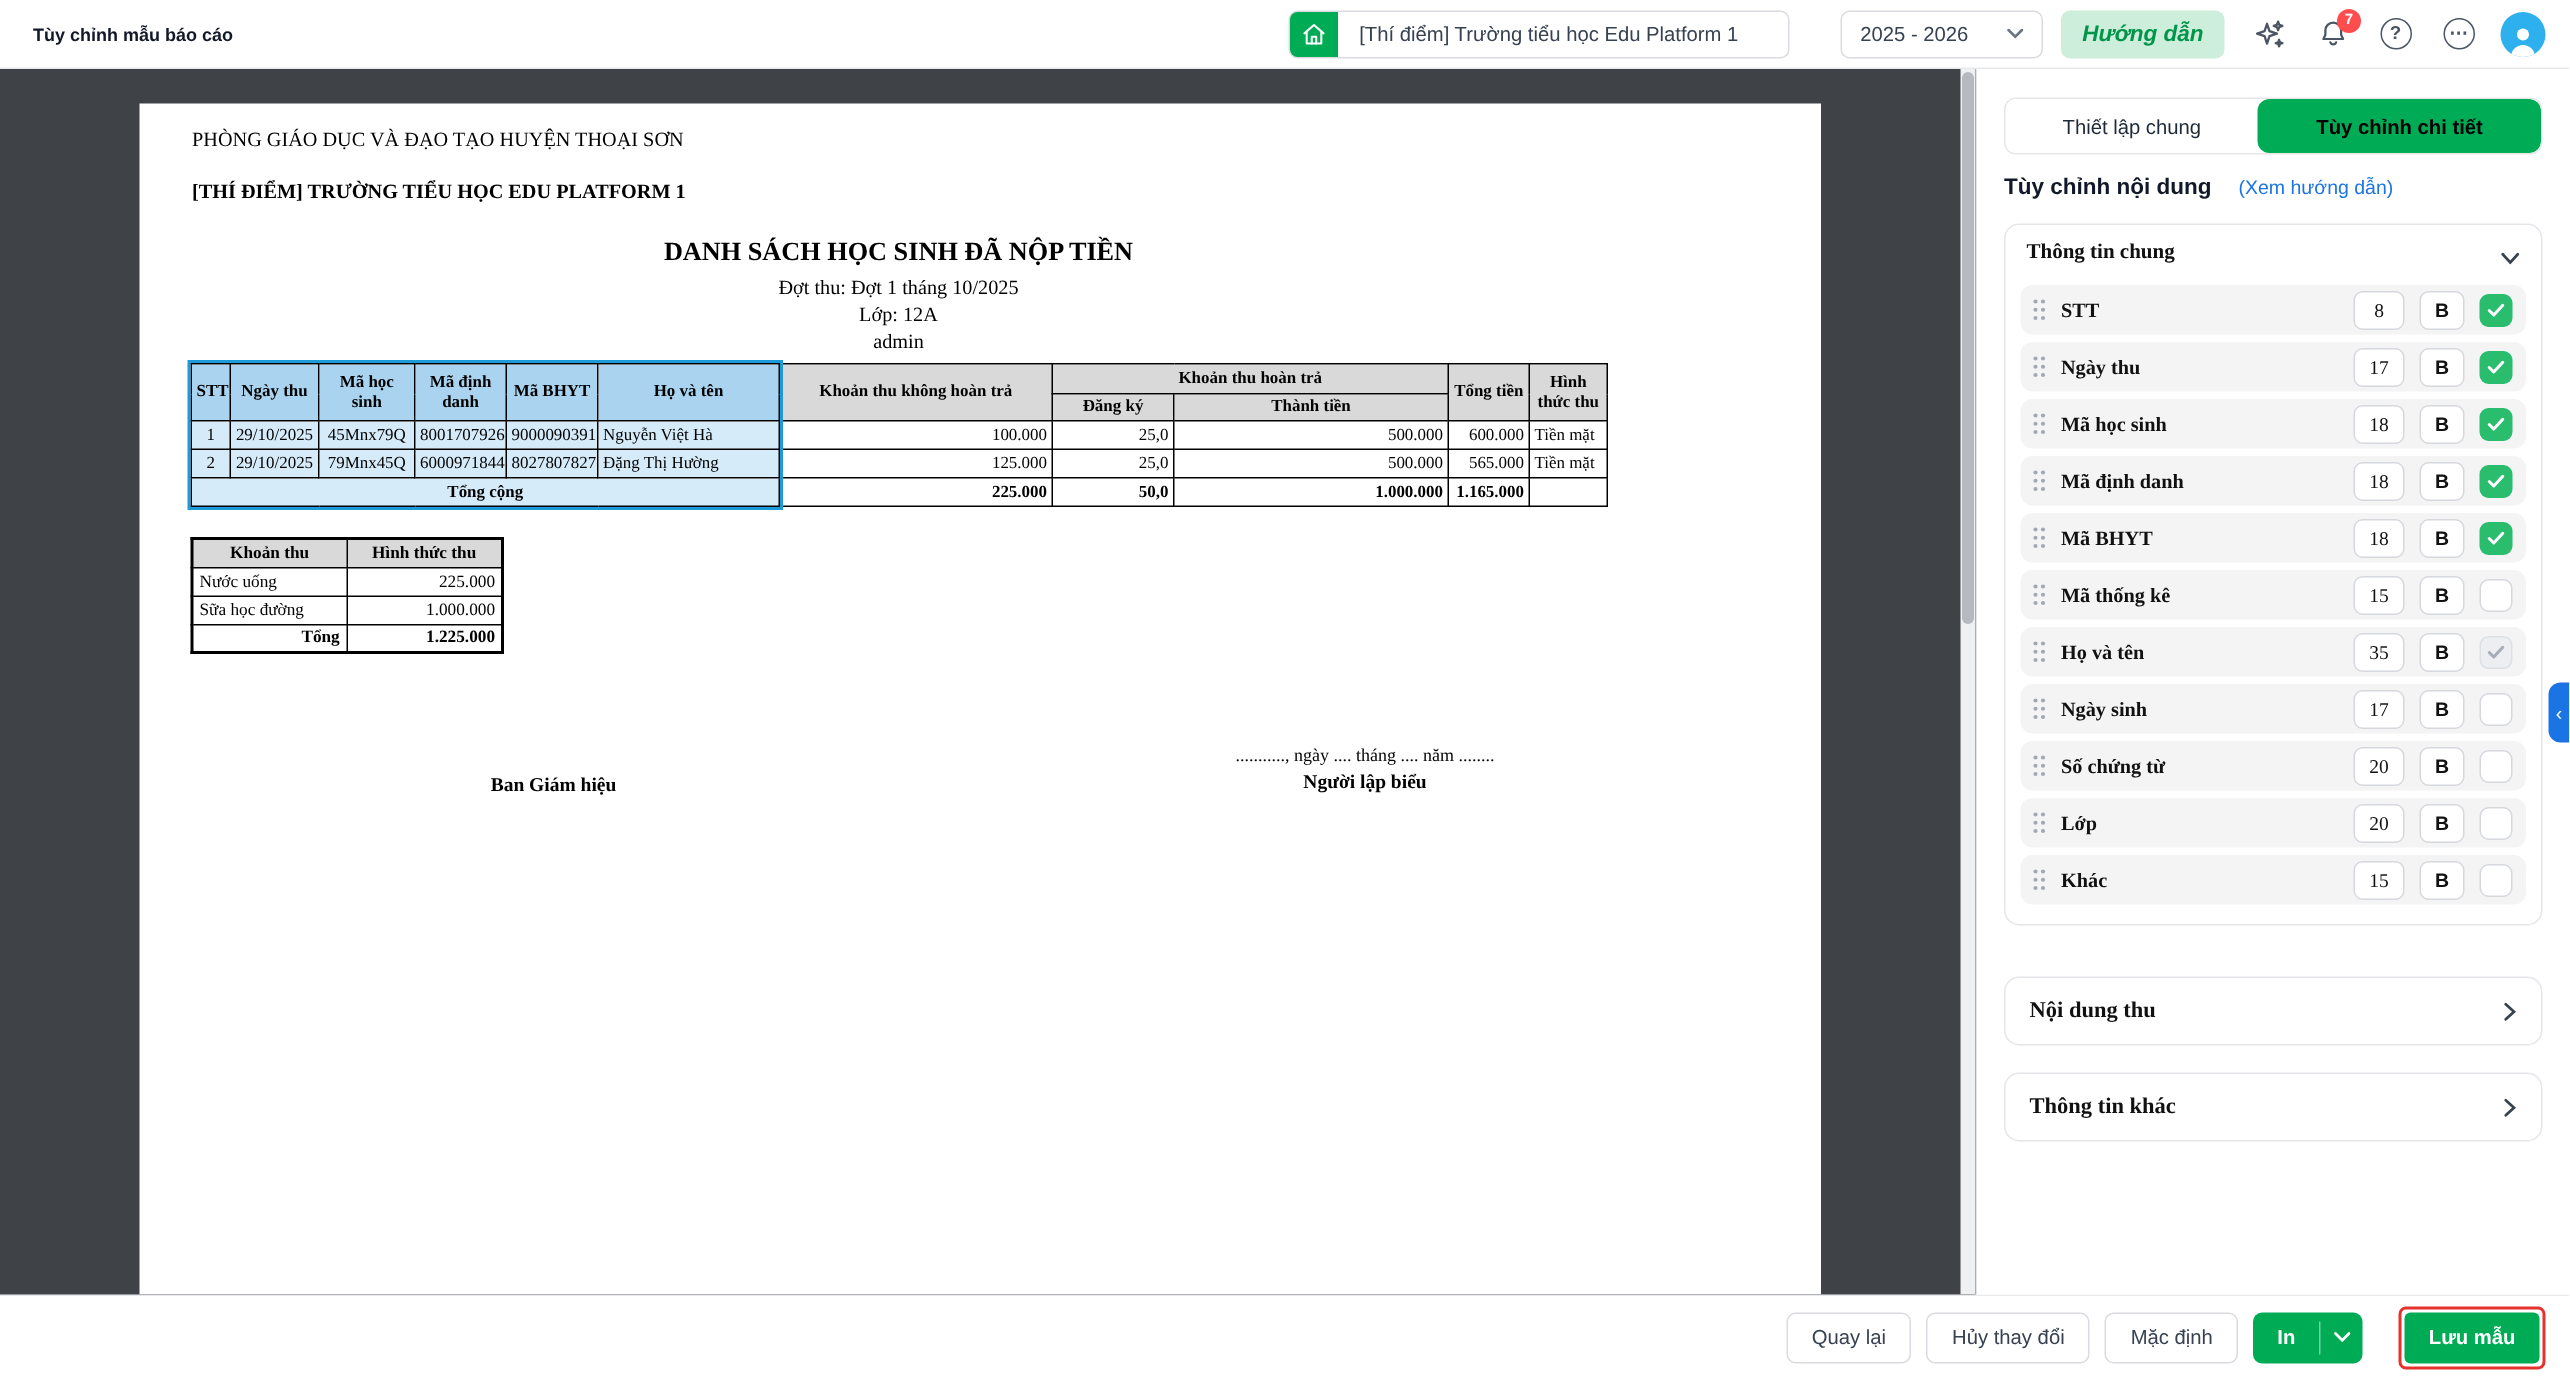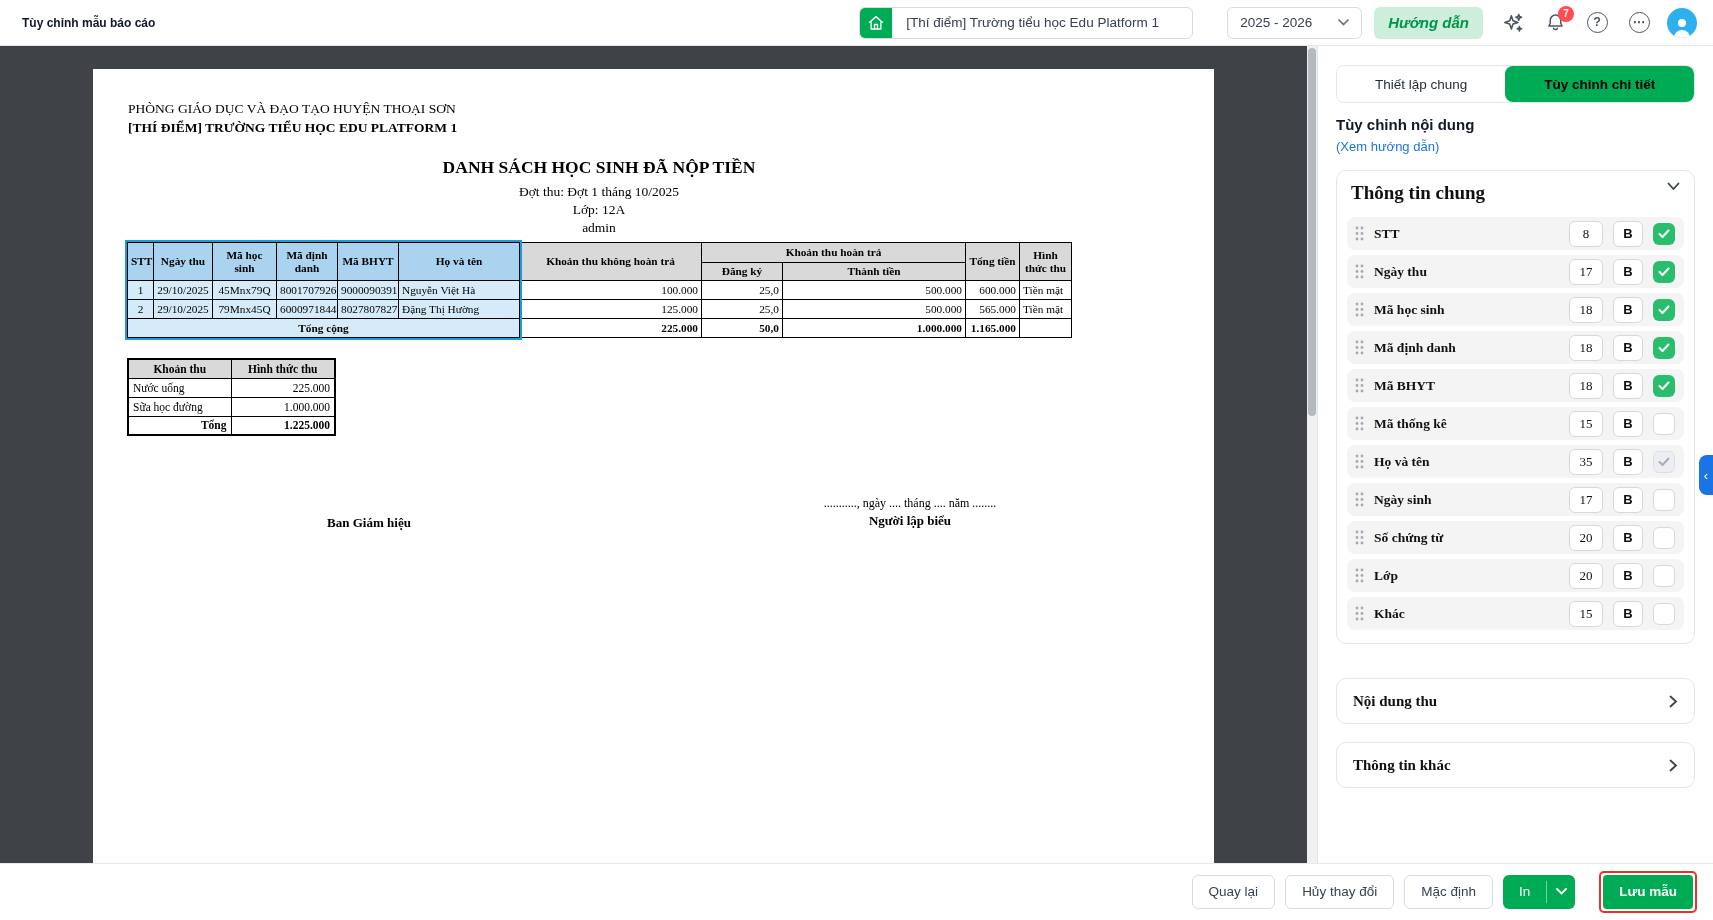--- a/index.html
+++ b/index.html
@@ -38,21 +38,21 @@
   .main { display:flex; height:817px; }
   .canvas { position:relative; flex:1; background:var(--canvas); overflow:hidden; }
   .canvas-scrollbar { position:absolute; top:0; right:0; width:10px; height:100%; background:#eef0f2; }
   .canvas-scrollbar .thumb { position:absolute; top:2px; left:1px; width:8px; height:45%;
                              background:#b6bac0; border-radius:4px; }
 
   
   .page { position:absolute; left:93px; top:23px; width:1121px; height:794px; background:#fff;
           font-family:"Liberation Serif","DejaVu Serif",serif; color:#000; }
   .doc { position:absolute; left:34px; top:0; width:944px; }
-  .doc-dept   { position:absolute; top:32px;  left:1px; font-size:13.5px; white-space:nowrap; }
+  .doc-dept   { position:absolute; top:16px;  left:1px; font-size:13.5px; white-space:nowrap; }
   .doc-school { position:absolute; top:51px;  left:1px; font-size:13.5px; font-weight:bold; white-space:nowrap; }
   .doc-title  { position:absolute; top:88px;  left:0; width:100%; text-align:center;
                 font-size:17.5px; font-weight:bold; }
   .doc-period { position:absolute; top:115px; left:0; width:100%; text-align:center; font-size:13.5px; }
   .doc-class  { position:absolute; top:133px; left:0; width:100%; text-align:center; font-size:13.5px; }
   .doc-admin  { position:absolute; top:151px; left:0; width:100%; text-align:center; font-size:13.5px; }
 
   .table-wrap { position:absolute; top:173px; left:0; }
   table.report { border-collapse:collapse; table-layout:fixed; width:944px; }
   table.report th, table.report td { border:1px solid #000; font-size:11.3px; line-height:1.15;
@@ -78,26 +78,26 @@
                font-size:13px; font-weight:bold; }
   .sig-right { position:absolute; top:427px; left:583px; width:400px; text-align:center; font-size:12px; }
   .sig-right .maker { font-size:13px; font-weight:bold; margin-top:2px; }
 
   
   .sidebar { width:396px; background:#fff; border-left:1px solid #e2e4e8; padding:19px 18px 0 18px; }
   .tabs { display:flex; height:38px; border:1px solid #e4e6ea; border-radius:8px; overflow:hidden; }
   .tab { flex:1; display:flex; align-items:center; justify-content:center; font-size:13.5px;
          background:#fff; color:#1f2937; border:none; cursor:pointer; }
   .tab.active { flex:1.12; background:var(--accent); color:#000000; font-weight:bold; border-radius:8px; }
-  .content-heading { margin-top:13px; display:flex; align-items:baseline; gap:6px;flex-direction:column; }
+  .content-heading { margin-top:13px; display:flex; align-items:baseline; gap:18px; }
   .content-heading .h { font-size:15px; font-weight:bold; color:#111827; }
   .content-heading .link { font-size:13px; color:var(--link); cursor:pointer; text-decoration:none; }
   .card { margin-top:16px; border:1px solid #e4e6ea; border-radius:10px; background:#fff; }
-  .card-header { display:flex; align-items:flex-start; justify-content:space-between; padding:11px 14px;
-                 font-family:"Liberation Serif","DejaVu Serif",serif; font-size:19px; font-weight:bold;
+  .card-header { display:flex; align-items:flex-end; justify-content:space-between; padding:11px 14px;
+                 font-family:"Liberation Serif","DejaVu Serif",serif; font-size:14px; font-weight:bold;
                  color:#111; cursor:pointer; }
   .fields { padding:2px 10px 8px 10px; }
   .field-row { display:flex; align-items:center; gap:10px; height:33px; margin-bottom:5px;
                background:#f4f4f5; border-radius:8px; padding:0 9px 0 8px; }
   .drag-handle { display:flex; cursor:grab; }
   .field-label { flex:1; font-family:"Liberation Serif","DejaVu Serif",serif; font-size:13.5px;
                  font-weight:bold; color:#111; }
   .width-input { width:34px; height:26px; border:1px solid #d5d8dd; border-radius:6px; text-align:center;
                  font-family:"Liberation Serif","DejaVu Serif",serif; font-size:13px; color:#111; background:#fff; }
   .b-btn { width:30px; height:26px; background:#fff; border:1px solid #d5d8dd; border-radius:6px;
@@ -119,21 +119,21 @@
                      z-index:6; border:none; }
 
   
   .footer { height:56px; display:flex; align-items:center; justify-content:flex-end; gap:10px;
             padding-right:16px; background:#fff; border-top:1px solid #e8e9ec; }
   .btn-plain { height:34px; padding:0 16px; background:#fff; border:1px solid #d9dbe0; border-radius:6px;
                font-size:13.5px; color:#374151; cursor:pointer; }
   .btn-print { height:34px; display:flex; align-items:stretch; background:var(--accent); border-radius:6px;
                overflow:hidden; border:none; padding:0; cursor:pointer; }
   .btn-print .p-label { display:flex; align-items:center; padding:0 16px; color:#fff; font-size:13.5px;
-                        font-weight:normal; }
+                        font-weight:bold; }
   .btn-print .p-split { width:1px; background:rgba(255,255,255,.45); margin:6px 0; }
   .btn-print .p-caret { width:28px; display:flex; align-items:center; justify-content:center; }
   .save-highlight { border:2px solid var(--save-highlight); border-radius:5px; padding:2px;margin-left:14px; }
   .btn-save { height:34px; padding:0 16px; background:var(--accent); color:#fff; font-size:13.5px;
               font-weight:bold; border:none; border-radius:4px; cursor:pointer; }
 </style>
 </head>
 <body>
 
 <div class="app">

